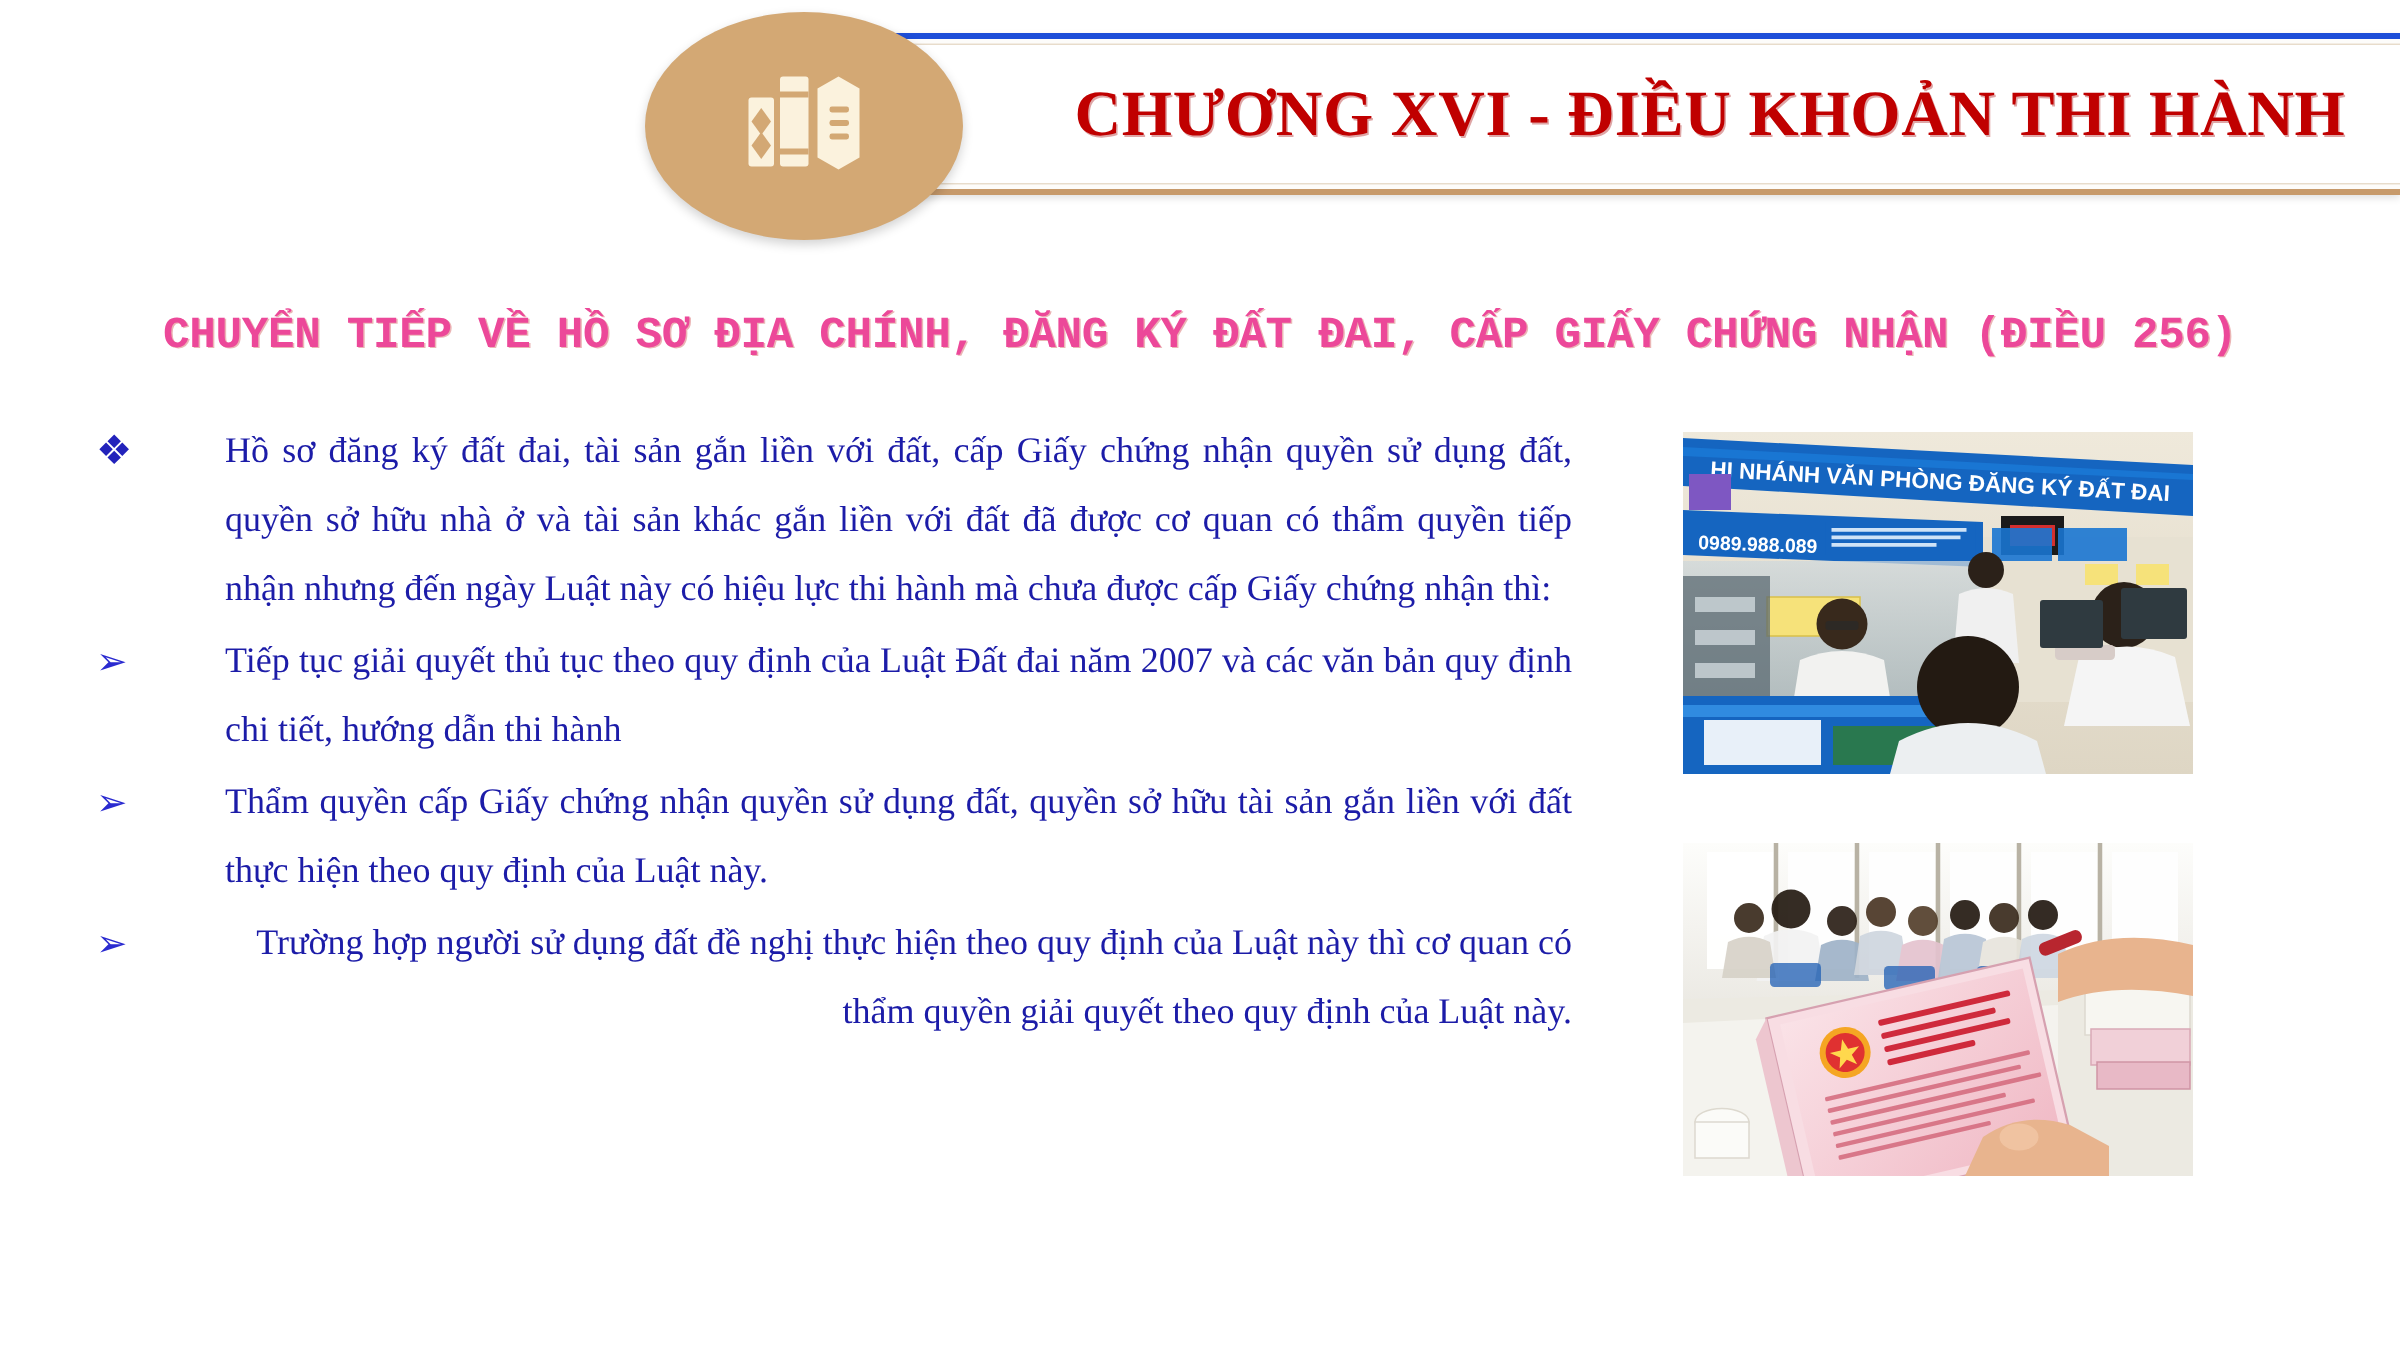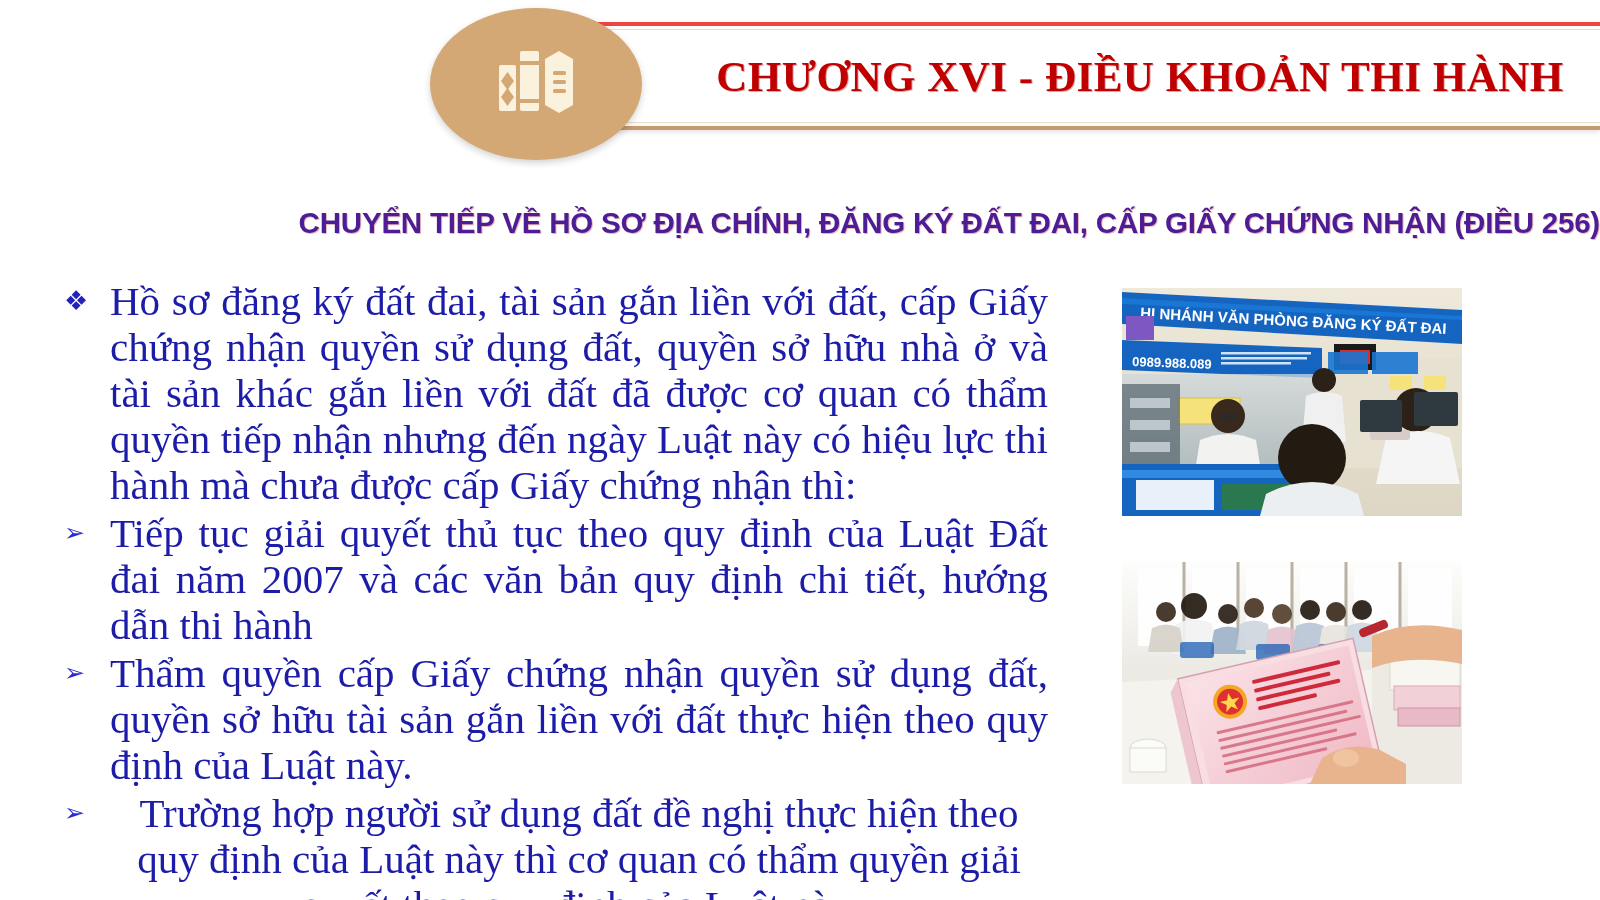--- a/index.html
+++ b/index.html
@@ -17,21 +17,21 @@
   }
 
   
   .header-band {
     position: absolute;
     left: 530px;
     top: 22px;
     width: 1070px;
     height: 108px;
     background: #fdfcfa;
-    border-top: 4px solid #ef4444;
+    border-top: 4px solid #1d4ed8;
     border-bottom: 4px solid #c79a6b;
     box-sizing: border-box;
     box-shadow: 0 2px 5px rgba(0,0,0,0.12);
   }
   .header-band-inner {
     position: absolute;
     left: 0;
     top: 3px;
     right: 0;
     bottom: 3px;
@@ -79,26 +79,26 @@
     width: 78px;
     height: 74px;
   }
 
   
   .subtitle {
     position: absolute;
     left: 0;
     top: 206px;
     width: 1600px;
-    text-align: right;
-    font-family: Liberation Sans, sans-serif;
+    text-align: center;
+    font-family: Liberation Mono, monospace;
     font-weight: bold;
     font-size: 29.5px;
     letter-spacing: -0.2px;
-    color: #4c1d95;
+    color: #ec4899;
     text-shadow: 1px 1px 0 rgba(190,10,10,0.30);
     white-space: nowrap;
   }
 
   
   .body-col {
     position: absolute;
     left: 58px;
     top: 278px;
     width: 990px;
@@ -119,27 +119,28 @@
     box-sizing: border-box;
     font-family: "DejaVu Sans", sans-serif;
   }
   .bullet-mark.arrow {
     font-size: 25px;
     color: #2a2ad0;
   }
   .bullet-text {
     flex: 1 1 auto;
     font-family: "Liberation Serif", "DejaVu Serif", serif;
-    font-size: 41px;
+    font-size: 24px;
     line-height: 46px;
     color: #1c1ca8;
     text-align: justify;
     text-justify: inter-word;
-  }
-  .bullet-text.nojust { text-align: center; }
+    margin-left: 40px;
+  }
+  .bullet-text.nojust { text-align: right; }
 
   
   .photo {
     position: absolute;
     overflow: hidden;
     background: #e9eef3;
   }
   #photo-office {
     left: 1122px;
     top: 288px;

